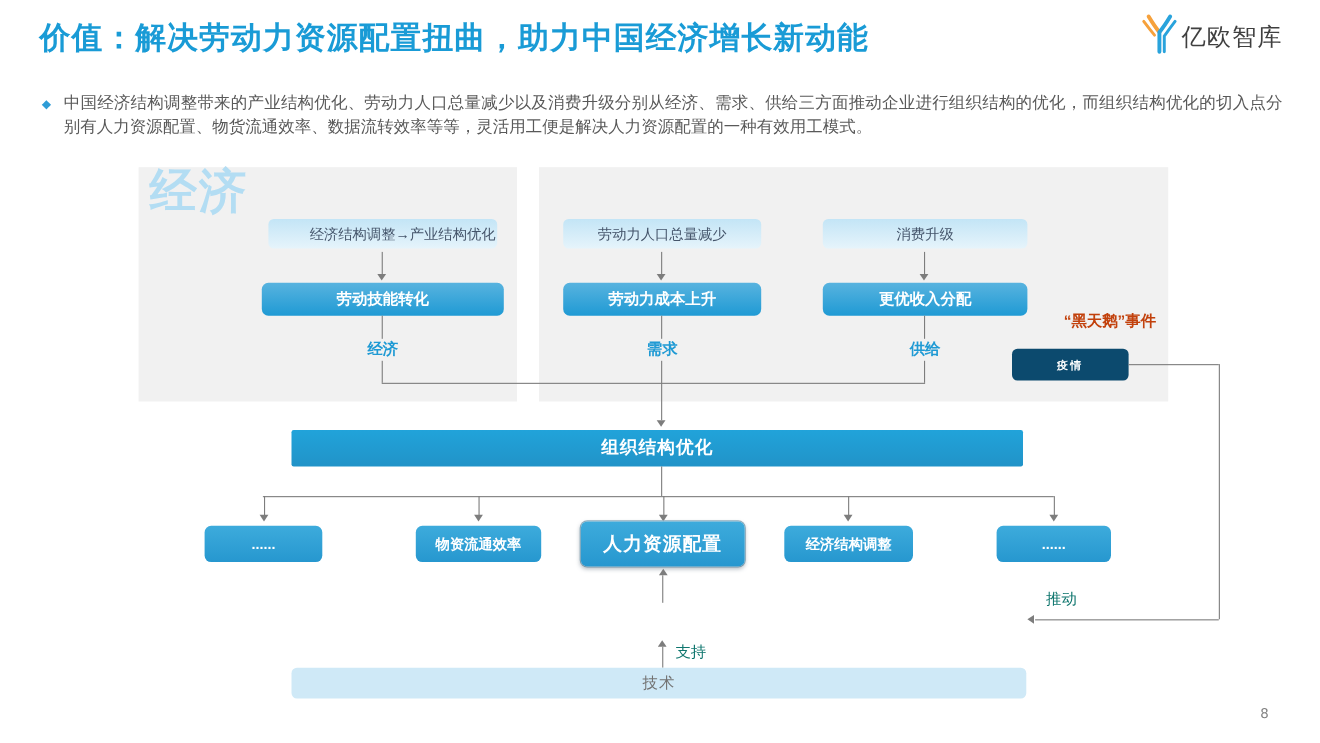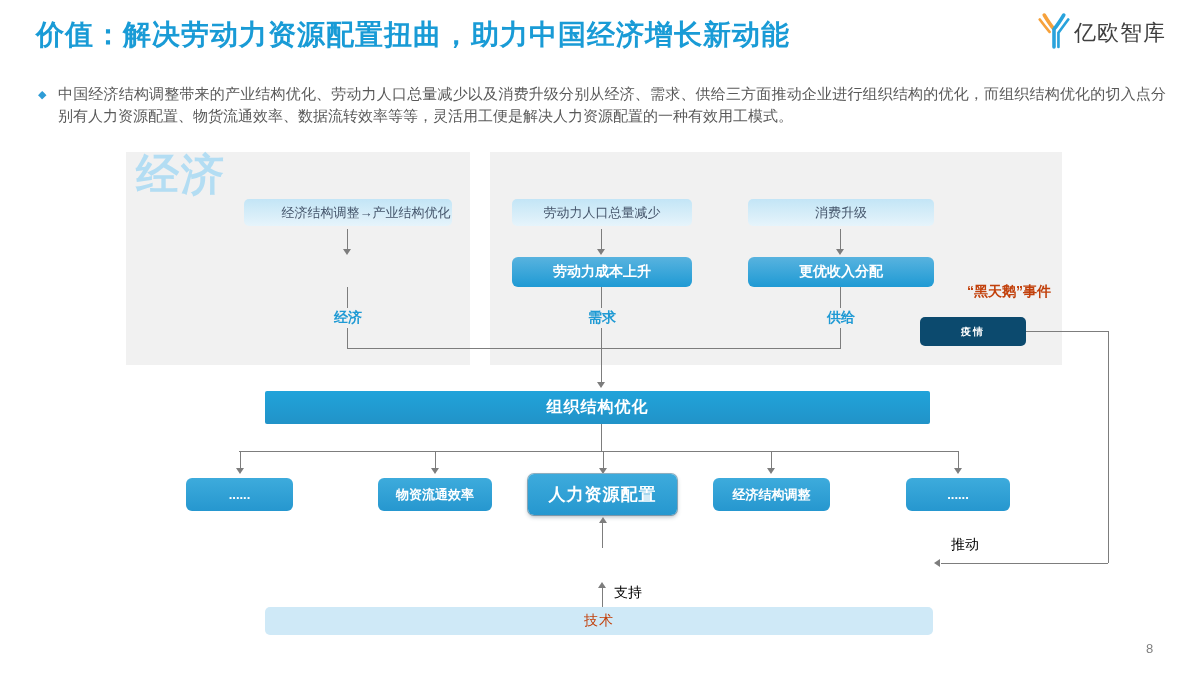--- a/index.html
+++ b/index.html
@@ -19,31 +19,31 @@
   .wm{position:absolute;top:153px;font-size:43px;font-weight:bold;color:#b3ddf3;letter-spacing:2px;line-height:1;}
   
   .box{position:absolute;display:flex;align-items:center;justify-content:center;border-radius:5px;box-sizing:border-box;}
   .cause{top:199px;height:27px;background:linear-gradient(180deg,#c3e5f6,#e6f4fb);color:#44546a;font-size:13px;}
   .effect{top:257px;height:30px;background:linear-gradient(180deg,#58b3df,#1f9ad4);color:#fff;font-weight:bold;font-size:14px;border-radius:6px;}
   .dim{position:absolute;top:309px;width:60px;text-align:center;color:#1f9ad4;font-weight:bold;font-size:14px;}
   .org{left:265px;top:391px;width:665px;height:33px;background:linear-gradient(180deg,#21a3da,#2193c8);color:#fff;font-weight:bold;font-size:16px;border-radius:2px;letter-spacing:1px;}
   .child{top:478px;height:33px;background:linear-gradient(180deg,#3dabdc,#2697cf);color:#fff;font-weight:bold;font-size:13px;border-radius:6px;}
   .child.emph{top:474px;height:41px;font-size:17px;letter-spacing:1px;box-shadow:0 2px 4px rgba(80,100,115,.45),0 0 0 1px #93b3c4;}
   .flexwork{left:265px;top:548px;width:668px;height:31px;background:linear-gradient(180deg,#93c6e5,#b6daee);color:#fff;font-weight:bold;font-size:14px;letter-spacing:1px;}
-  .tech{left:265px;top:607px;width:668px;height:28px;background:#cfe9f7;color:#c2410c;font-size:14px;letter-spacing:1px;}
+  .tech{left:265px;top:607px;width:668px;height:28px;background:#cfe9f7;color:#737373;font-size:14px;letter-spacing:1px;}
   .event{left:920px;top:317px;width:106px;height:29px;background:#0c4a6e;color:#fff;font-weight:bold;font-size:10px;letter-spacing:2px;}
   
   .vl{position:absolute;width:1px;background:#7d7d7d;}
   .hl{position:absolute;height:1px;background:#7d7d7d;}
   .tri{position:absolute;width:0;height:0;}
   .td{border-left:4px solid transparent;border-right:4px solid transparent;border-top:6px solid #7d7d7d;}
   .tu{border-left:4px solid transparent;border-right:4px solid transparent;border-bottom:6px solid #7d7d7d;}
   .tl{border-top:4px solid transparent;border-bottom:4px solid transparent;border-right:6px solid #7d7d7d;}
   
-  .glabel{position:absolute;font-size:14px;color:#000000;}
+  .glabel{position:absolute;font-size:14px;color:#0f766e;}
   .bs-title{position:absolute;left:967px;top:283px;font-size:14px;font-weight:bold;color:#c2410c;}
   .page-num{position:absolute;left:1146px;top:641px;font-size:13px;color:#808080;}
 </style>
 </head>
 <body>
 
 <div id="slide">
 
   <div class="title">价值：解决劳动力资源配置扭曲，助力中国经济增长新动能</div>
   <div class="logo">
@@ -61,20 +61,21 @@
   <span class="diamond">◆</span>
   <div class="intro-text">中国经济结构调整带来的产业结构优化、劳动力人口总量减少以及消费升级分别从经济、需求、供给三方面推动企业进行组织结构的优化，而组织结构优化的切入点分别有人力资源配置、物货流通效率、数据流转效率等等，灵活用工便是解决人力资源配置的一种有效用工模式。</div>
 
   <div class="panel" style="left:126px;width:344px;"></div>
   <div class="panel" style="left:490px;width:572px;"></div>
   <div class="wm" style="left:136px;">经济</div>
 
   <div class="box cause" style="left:244px;width:208px;padding-left:36px;">经济结构调整→产业结构优化</div>
   <div class="vl" style="left:347px;top:229px;height:21px;"></div>
   <div class="tri td" style="left:343px;top:249px;"></div>
+  <div class="box effect" style="left:238px;width:220px;">劳动技能转化</div>
   <div class="vl" style="left:347px;top:287px;height:21px;"></div>
   <div class="dim" style="left:318px;">经济</div>
   <div class="vl" style="left:347px;top:328px;height:20px;"></div>
 
   <div class="box cause" style="left:512px;width:180px;">劳动力人口总量减少</div>
   <div class="vl" style="left:601px;top:229px;height:21px;"></div>
   <div class="tri td" style="left:597px;top:249px;"></div>
   <div class="box effect" style="left:512px;width:180px;">劳动力成本上升</div>
   <div class="vl" style="left:601px;top:287px;height:21px;"></div>
   <div class="dim" style="left:572px;">需求</div>

